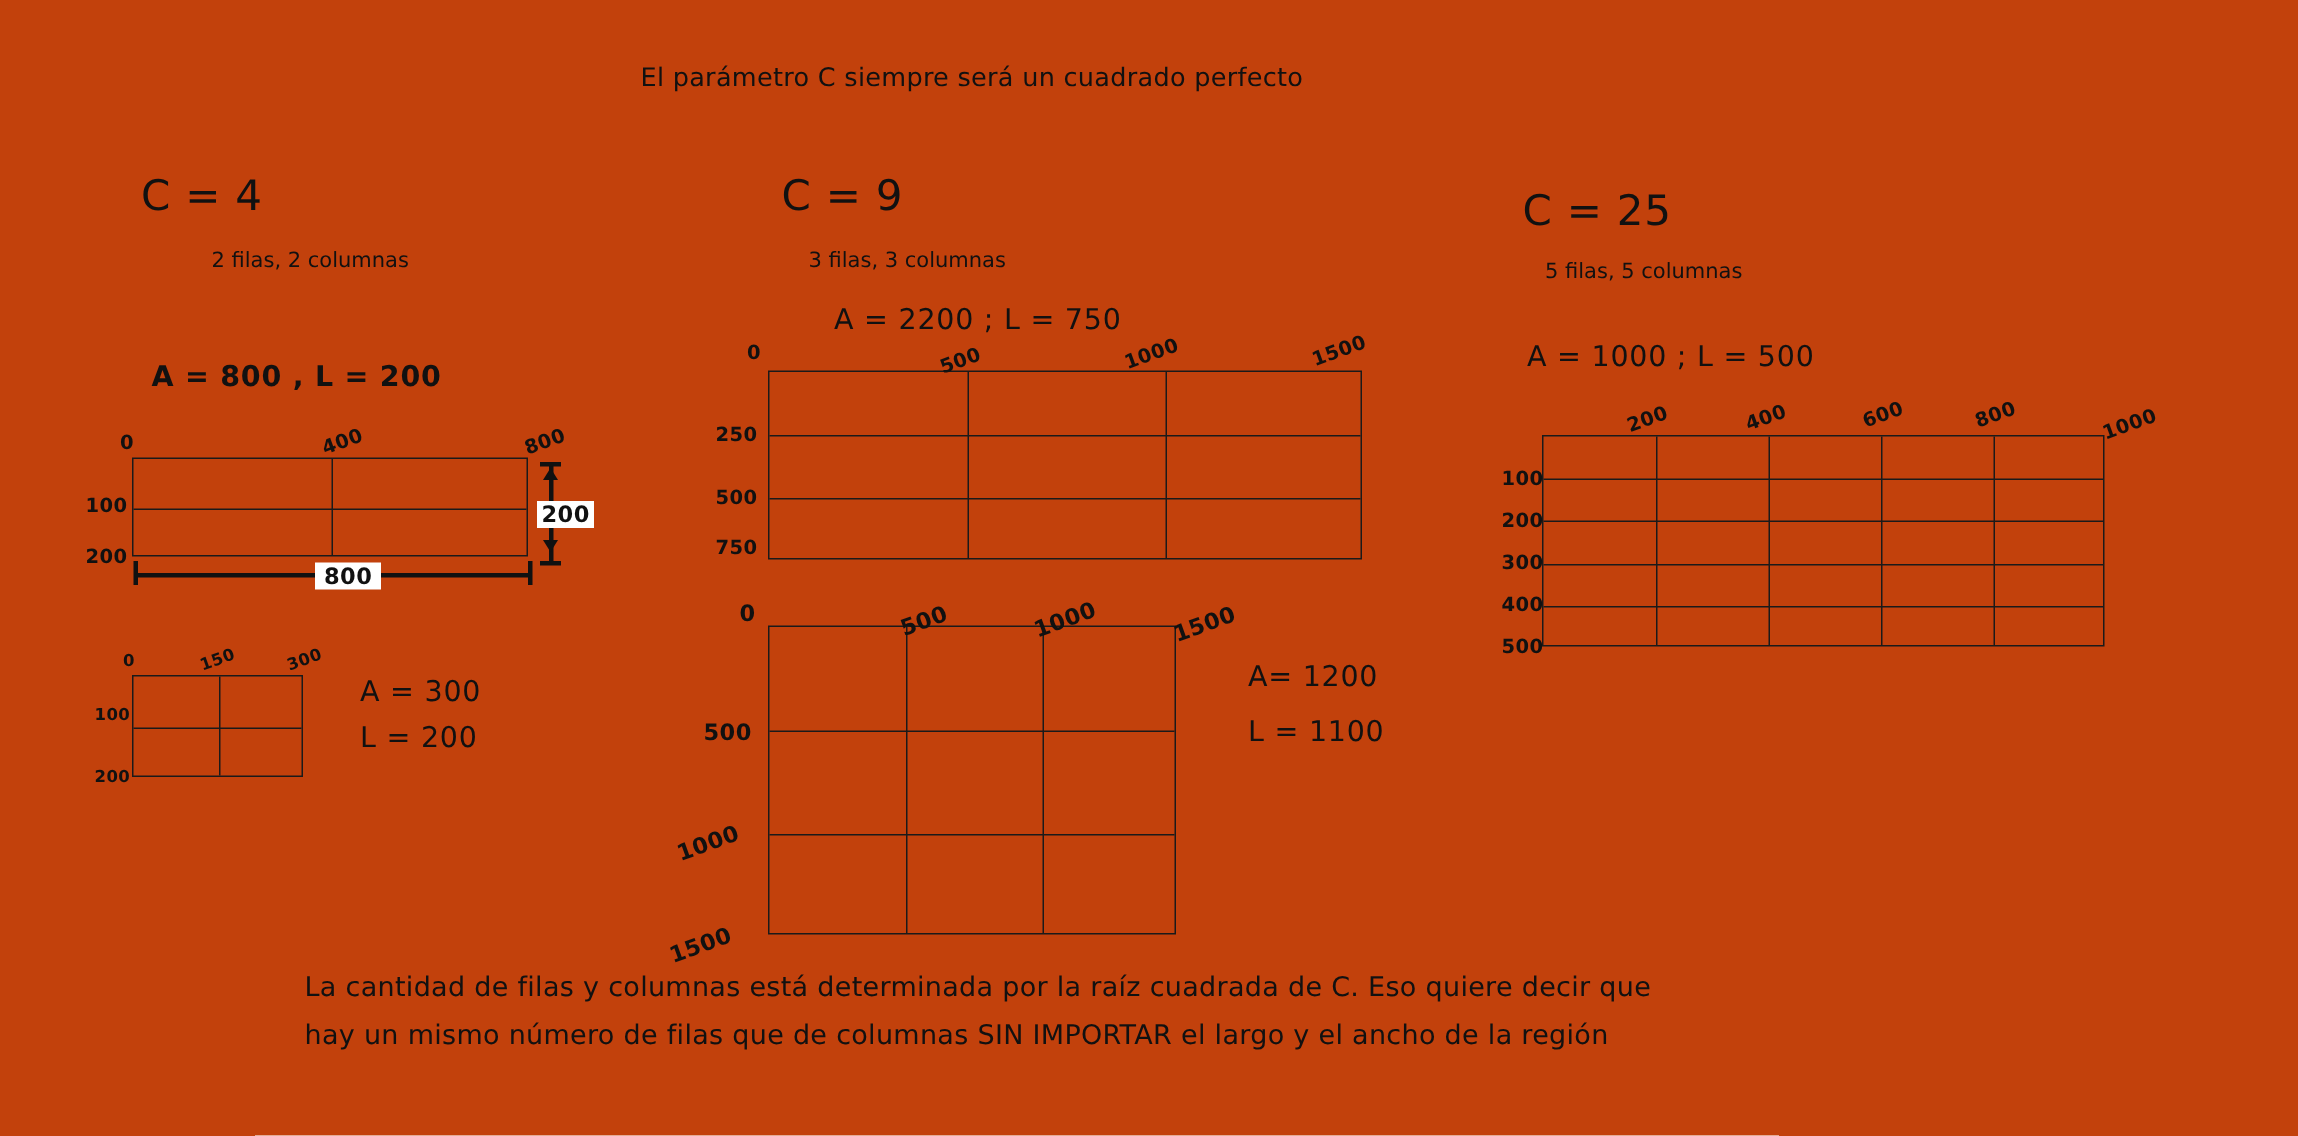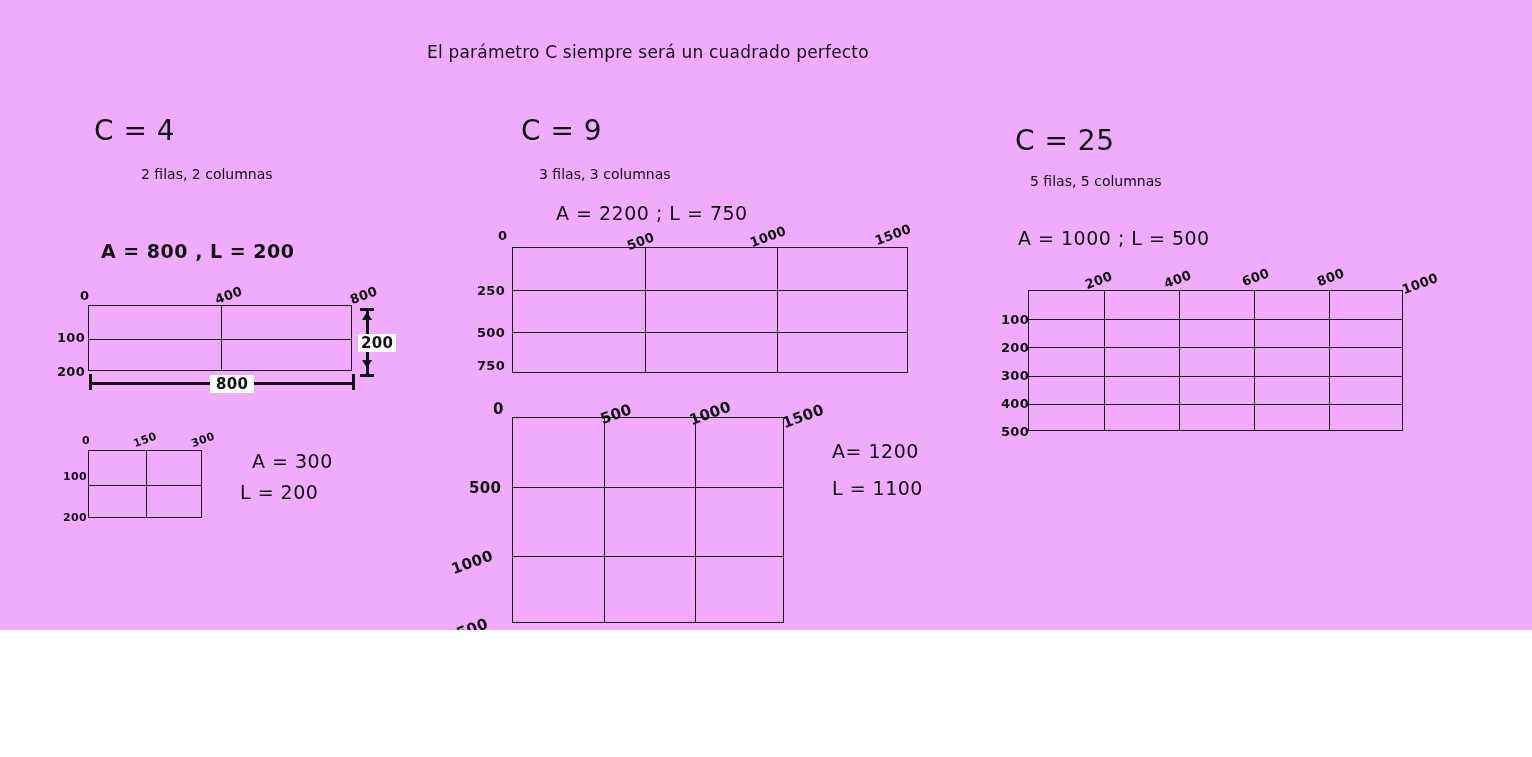--- a/index.html
+++ b/index.html
@@ -3,22 +3,22 @@
 <meta charset="utf-8">
 <style>
   html, body {
     margin: 0;
     padding: 0;
     background: #ffffff;
   }
   #canvas {
     position: relative;
     width: 1532px;
-    height: 630px;
-    background: #f0abfc;
+    height: 757px;
+    background: #c2410c;
     font-family: "DejaVu Sans", sans-serif;
     color: #111111;
     overflow: hidden;
   }
   .txt {
     position: absolute;
     white-space: nowrap;
     color: #111111;
     font-family: "DejaVu Sans", sans-serif;
   }
@@ -139,21 +139,21 @@
   <div class="grid" style="left:88px; top:450px; width:114px; height:68px;">
     <div class="gl-v thin" style="left:57px;"></div>
     <div class="gl-h thin" style="top:34px;"></div>
   </div>
   <div class="txt tick" style="left:82px; top:434px; font-size:11px;">0</div>
   <div class="txt tick tick-rot" style="left:136px; top:437px; font-size:11px;">150</div>
   <div class="txt tick tick-rot" style="left:194px; top:437px; font-size:11px;">300</div>
   <div class="txt tick" style="left:63px; top:470px; font-size:11px;">100</div>
   <div class="txt tick" style="left:63px; top:511px; font-size:11px;">200</div>
 
-  <div class="txt param" style="left:240px; top:450px;margin-left:12px;">A = 300</div>
+  <div class="txt param" style="left:240px; top:450px;">A = 300</div>
   <div class="txt param" style="left:240px; top:481px;">L = 200</div>
 
   <div class="txt case-label" style="left:521px; top:114px;text-align:center;">C = 9</div>
   <div class="txt sub-label" style="left:539px; top:166px;">3 filas, 3 columnas</div>
 
   <div class="txt param" style="left:556px; top:202px;">A = 2200 ;  L = 750</div>
 
   <div class="grid" style="left:512px; top:247px; width:396px; height:126px;">
     <div class="gl-v" style="left:132px;"></div>
     <div class="gl-v" style="left:264px;"></div>
@@ -205,14 +205,16 @@
   <div class="txt tick tick-rot" style="left:1245px; top:274px;">600</div>
   <div class="txt tick tick-rot" style="left:1320px; top:274px;">800</div>
   <div class="txt tick tick-rot" style="left:1405px; top:282px;">1000</div>
 
   <div class="txt tick" style="left:1001px; top:312px;">100</div>
   <div class="txt tick" style="left:1001px; top:340px;">200</div>
   <div class="txt tick" style="left:1001px; top:368px;">300</div>
   <div class="txt tick" style="left:1001px; top:396px;">400</div>
   <div class="txt tick" style="left:1001px; top:424px;">500</div>
 
+  <div class="txt footer" style="left:203px; top:648px;">La cantidad de filas y columnas está determinada por la raíz cuadrada de C. Eso quiere decir que</div>
+  <div class="txt footer" style="left:203px; top:680px;">hay un mismo número de filas que de columnas SIN IMPORTAR el largo y el ancho de la región</div>
 
 </div>
 
 </body></html>

